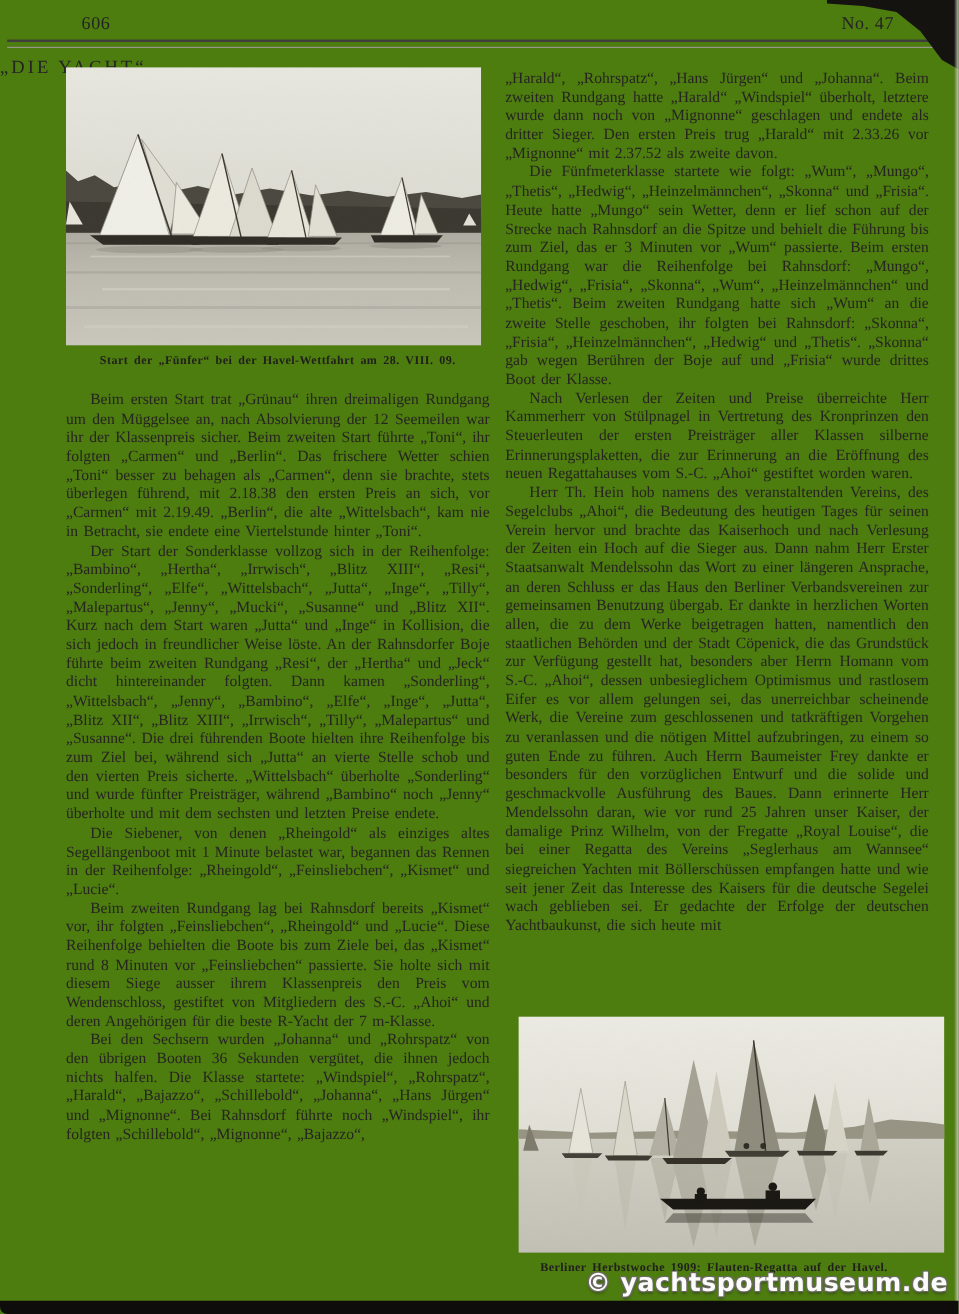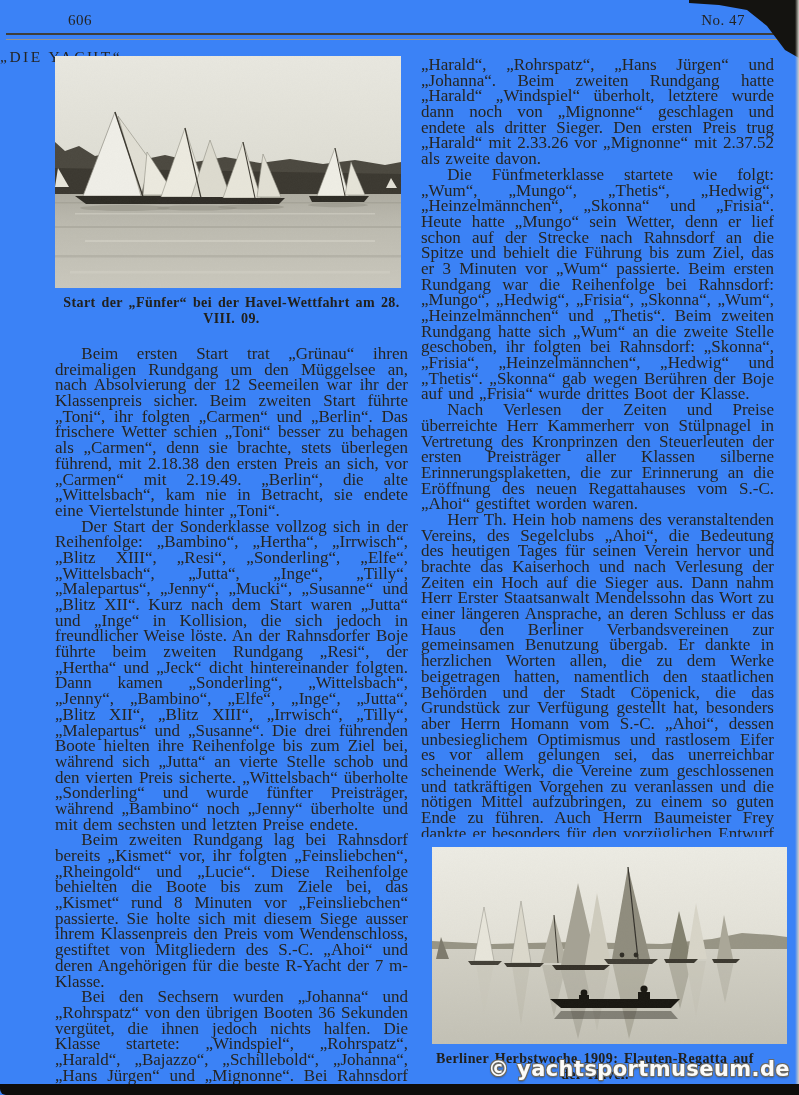--- a/index.html
+++ b/index.html
@@ -1,19 +1,19 @@
 <!DOCTYPE html>
 <html lang="de"><head>
 <meta charset="utf-8">
 <title>DIE YACHT — No. 27 — Seite 606</title>
 <style>
   html,body{margin:0;padding:0;background:#888;}
   .page{
     position:relative;width:799px;height:1095px;margin:0 auto;
-    background:#3b82f6;
+    background:#4d7c0f;
     overflow:hidden;
     font-family:"Liberation Serif","DejaVu Serif",serif;
     color:#242424;
   }
   
   .header{
     position:absolute;top:12px;left:0;width:799px;height:22px;
     display:flex;align-items:baseline;justify-content:space-between;
     padding:0 54px 0 68px;box-sizing:border-box;
   }
@@ -22,31 +22,31 @@
     position:absolute;left:0;right:0;text-align:left;
     font-size:15.5px;letter-spacing:2.5px;font-weight:400;margin-top:36px;
   }
   .header-rule{
     position:absolute;top:33px;left:6px;width:786px;height:4px;
     border-top:2px solid #3f3e3a;border-bottom:1px solid #97958d;
   }
   
   .col{position:absolute;width:353px;text-align:justify;}
   .col p{
-    margin:0;font-size:17px;line-height:15.68px;
+    margin:0;font-size:13px;line-height:15.68px;
     text-indent:1.55em;word-spacing:1.2px;color:#262521;
   }
   .col p.noindent{text-indent:0;}
   .col-left{left:55px;top:56px;height:1020px;}
   .col-right{left:421px;top:57px;height:780px;overflow:hidden;}
   
   figure{margin:0;padding:0;}
   figure svg{display:block;}
   figcaption{
-    font-size:14px;font-weight:700;text-align:center;
+    font-size:10px;font-weight:700;text-align:center;
     letter-spacing:.4px;word-spacing:2px;color:#21201c;
   }
   .fig-top figcaption{margin-top:7px;}
   .fig-top{margin-bottom:19px;}
   .fig-bottom{position:absolute;left:432px;top:847px;width:326px;}
   .fig-bottom figcaption{margin-top:7px;}
   
   .bottom-bar{
     position:absolute;left:0;bottom:0;width:799px;height:11px;
     background:#0e0d0b;border-radius:0 0 0 6px;
@@ -149,20 +149,21 @@
 
         <polygon points="3,112 0,131 14,131" fill="#e8e6db"></polygon>
         <polygon points="336,122 331,132 342,132" fill="#e3e1d6"></polygon>
         <rect x="0" y="0" width="346" height="232" filter="url(#grain1)" opacity=".10"></rect>
       </svg>
       <figcaption>Start der „Fünfer“ bei der Havel-Wettfahrt am 28. VIII. 09.</figcaption>
     </figure>
 
     <p>Beim ersten Start trat „Grünau“ ihren dreimaligen Rundgang um den Müggelsee an, nach Absolvierung der 12 Seemeilen war ihr der Klassenpreis sicher.  Beim zweiten Start führte „Toni“, ihr folgten „Carmen“ und „Berlin“.  Das frischere Wetter schien „Toni“ besser zu behagen als „Carmen“, denn sie brachte, stets überlegen führend, mit 2.18.38 den ersten Preis an sich, vor „Carmen“ mit 2.19.49. „Berlin“, die alte „Wittelsbach“, kam nie in Betracht, sie endete eine Viertelstunde hinter „Toni“.</p>
     <p>Der Start der Sonderklasse vollzog sich in der Reihenfolge: „Bambino“, „Hertha“, „Irrwisch“, „Blitz XIII“, „Resi“, „Sonderling“, „Elfe“, „Wittelsbach“, „Jutta“, „Inge“, „Tilly“, „Malepartus“, „Jenny“, „Mucki“, „Susanne“ und „Blitz XII“. Kurz nach dem Start waren „Jutta“ und „Inge“ in Kollision, die sich jedoch in freundlicher Weise löste.  An der Rahnsdorfer Boje führte beim zweiten Rundgang „Resi“, der „Hertha“ und „Jeck“ dicht hintereinander folgten.  Dann kamen „Sonderling“, „Wittelsbach“, „Jenny“, „Bambino“, „Elfe“, „Inge“, „Jutta“, „Blitz XII“, „Blitz XIII“, „Irrwisch“, „Tilly“, „Malepartus“ und „Susanne“.  Die drei führenden Boote hielten ihre Reihenfolge bis zum Ziel bei, während sich „Jutta“ an vierte Stelle schob und den vierten Preis sicherte.  „Wittelsbach“ überholte „Sonderling“ und wurde fünfter Preisträger, während „Bambino“ noch „Jenny“ überholte und mit dem sechsten und letzten Preise endete.</p>
+    <p>Die Siebener, von denen „Rheingold“ als einziges altes Segellängenboot mit 1 Minute belastet war, begannen das Rennen in der Reihenfolge: „Rheingold“, „Feinsliebchen“, „Kismet“ und „Lucie“.</p>
     <p>Beim zweiten Rundgang lag bei Rahnsdorf bereits „Kismet“ vor, ihr folgten „Feinsliebchen“, „Rheingold“ und „Lucie“.  Diese Reihenfolge behielten die Boote bis zum Ziele bei, das „Kismet“ rund 8 Minuten vor „Feinsliebchen“ passierte.  Sie holte sich mit diesem Siege ausser ihrem Klassenpreis den Preis vom Wendenschloss, gestiftet von Mitgliedern des S.-C. „Ahoi“ und deren Angehörigen für die beste R-Yacht der 7 m-Klasse.</p>
     <p>Bei den Sechsern wurden „Johanna“ und „Rohrspatz“ von den übrigen Booten 36 Sekunden vergütet, die ihnen jedoch nichts halfen.  Die Klasse startete:  „Windspiel“, „Rohrspatz“, „Harald“, „Bajazzo“, „Schillebold“, „Johanna“, „Hans Jürgen“ und „Mignonne“.  Bei Rahnsdorf führte noch „Windspiel“, ihr folgten „Schillebold“, „Mignonne“, „Bajazzo“,</p>
   </div>
 
   <div class="col col-right">
     <p class="noindent">„Harald“, „Rohrspatz“, „Hans Jürgen“ und „Johanna“.  Beim zweiten Rundgang hatte „Harald“ „Windspiel“ überholt, letztere wurde dann noch von „Mignonne“ geschlagen und endete als dritter Sieger.  Den ersten Preis trug „Harald“ mit 2.33.26 vor „Mignonne“ mit 2.37.52 als zweite davon.</p>
     <p>Die Fünfmeterklasse startete wie folgt: „Wum“, „Mungo“, „Thetis“, „Hedwig“, „Heinzelmännchen“, „Skonna“ und „Frisia“.  Heute hatte „Mungo“ sein Wetter, denn er lief schon auf der Strecke nach Rahnsdorf an die Spitze und behielt die Führung bis zum Ziel, das er 3 Minuten vor „Wum“ passierte.  Beim ersten Rundgang war die Reihenfolge bei Rahnsdorf: „Mungo“, „Hedwig“, „Frisia“, „Skonna“, „Wum“, „Heinzelmännchen“ und „Thetis“.  Beim zweiten Rundgang hatte sich „Wum“ an die zweite Stelle geschoben, ihr folgten bei Rahnsdorf:  „Skonna“, „Frisia“, „Heinzelmännchen“, „Hedwig“ und „Thetis“.  „Skonna“ gab wegen Berühren der Boje auf und „Frisia“ wurde drittes Boot der Klasse.</p>
     <p>Nach Verlesen der Zeiten und Preise überreichte Herr Kammerherr von Stülpnagel in Vertretung des Kronprinzen den Steuerleuten der ersten Preisträger aller Klassen silberne Erinnerungsplaketten, die zur Erinnerung an die Eröffnung des neuen Regattahauses vom S.-C. „Ahoi“ gestiftet worden waren.</p>
     <p>Herr Th. Hein hob namens des veranstaltenden Vereins, des Segelclubs „Ahoi“, die Bedeutung des heutigen Tages für seinen Verein hervor und brachte das Kaiserhoch und nach Verlesung der Zeiten ein Hoch auf die Sieger aus. Dann nahm Herr Erster Staatsanwalt Mendelssohn das Wort zu einer längeren Ansprache, an deren Schluss er das Haus den Berliner Verbandsvereinen zur gemeinsamen Benutzung übergab.  Er dankte in herzlichen Worten allen, die zu dem Werke beigetragen hatten, namentlich den staatlichen Behörden und der Stadt Cöpenick, die das Grundstück zur Verfügung gestellt hat, besonders aber Herrn Homann vom S.-C. „Ahoi“, dessen unbesieglichem Optimismus und rastlosem Eifer es vor allem gelungen sei, das unerreichbar scheinende Werk, die Vereine zum geschlossenen und tatkräftigen Vorgehen zu veranlassen und die nötigen Mittel aufzubringen, zu einem so guten Ende zu führen.  Auch Herrn Baumeister Frey dankte er besonders für den vorzüglichen Entwurf und die solide und geschmackvolle Ausführung des Baues.  Dann erinnerte Herr Mendelssohn daran, wie vor rund 25 Jahren unser Kaiser, der damalige Prinz Wilhelm, von der Fregatte „Royal Louise“, die bei einer Regatta des Vereins „Seglerhaus am Wannsee“ siegreichen Yachten mit Böllerschüssen empfangen hatte und wie seit jener Zeit das Interesse des Kaisers für die deutsche Segelei wach geblieben sei.  Er gedachte der Erfolge der deutschen Yachtbaukunst, die sich heute mit</p>
   </div>

